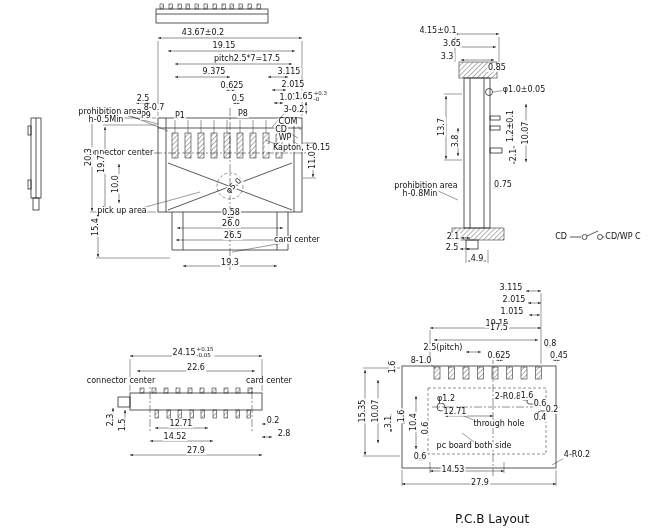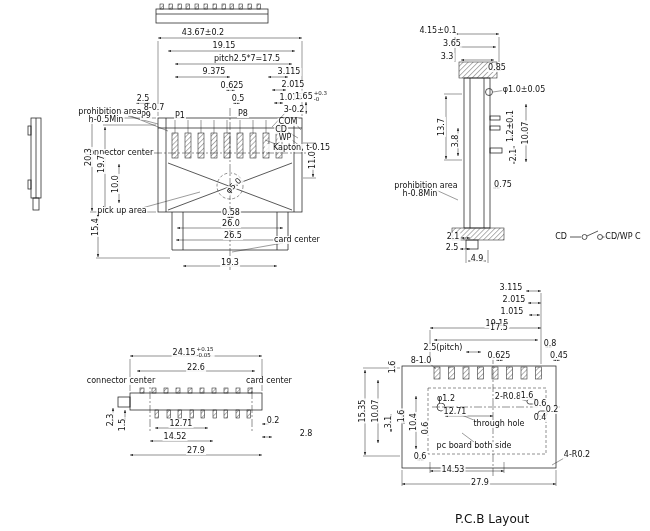--- a/index.html
+++ b/index.html
@@ -350,21 +350,21 @@
         </span></span>
       <span class="dim" style="left: 196px; top: 368px;">22.6</span>
       <span class="dim" style="left: 121px; top: 381px;">connector center</span>
       <span class="dim" style="left: 269px; top: 381px;">card center</span>
       <span class="dim" style="left: 111px; top: 420px; transform: translate(-50%, -50%) rotate(-90deg);">2.3</span>
       <span class="dim" style="left: 123px; top: 425px; transform: translate(-50%, -50%) rotate(-90deg);">1.5</span>
       <span class="dim" style="left: 181px; top: 424px;">12.71</span>
       <span class="dim" style="left: 175px; top: 437px;">14.52</span>
       <span class="dim" style="left: 196px; top: 451px;">27.9</span>
       <span class="dim" style="left: 273px; top: 421px;">0.2</span>
-      <span class="dim" style="left: 284px; top: 434px; margin-left: 22px;">2.8</span>
+      <span class="dim" style="left: 284px; top: 434px;">2.8</span>
       <span class="dim" style="left: 511px; top: 288px;">3.115</span>
       <span class="dim" style="left: 514px; top: 300px;">2.015</span>
       <span class="dim" style="left: 512px; top: 312px;">1.015</span>
       <span class="dim" style="left: 497px; top: 324px;">19.15</span>
       <span class="dim" style="left: 491px; top: 328px; margin-left: 8px;">17.5</span>
       <span class="dim" style="left: 443px; top: 348px;">2.5(pitch)</span>
       <span class="dim" style="left: 499px; top: 356px;">0.625</span>
       <span class="dim" style="left: 550px; top: 344px;">0.8</span>
       <span class="dim" style="left: 559px; top: 356px;">0.45</span>
       <span class="dim" style="left: 421px; top: 361px;">8-1.0</span>

